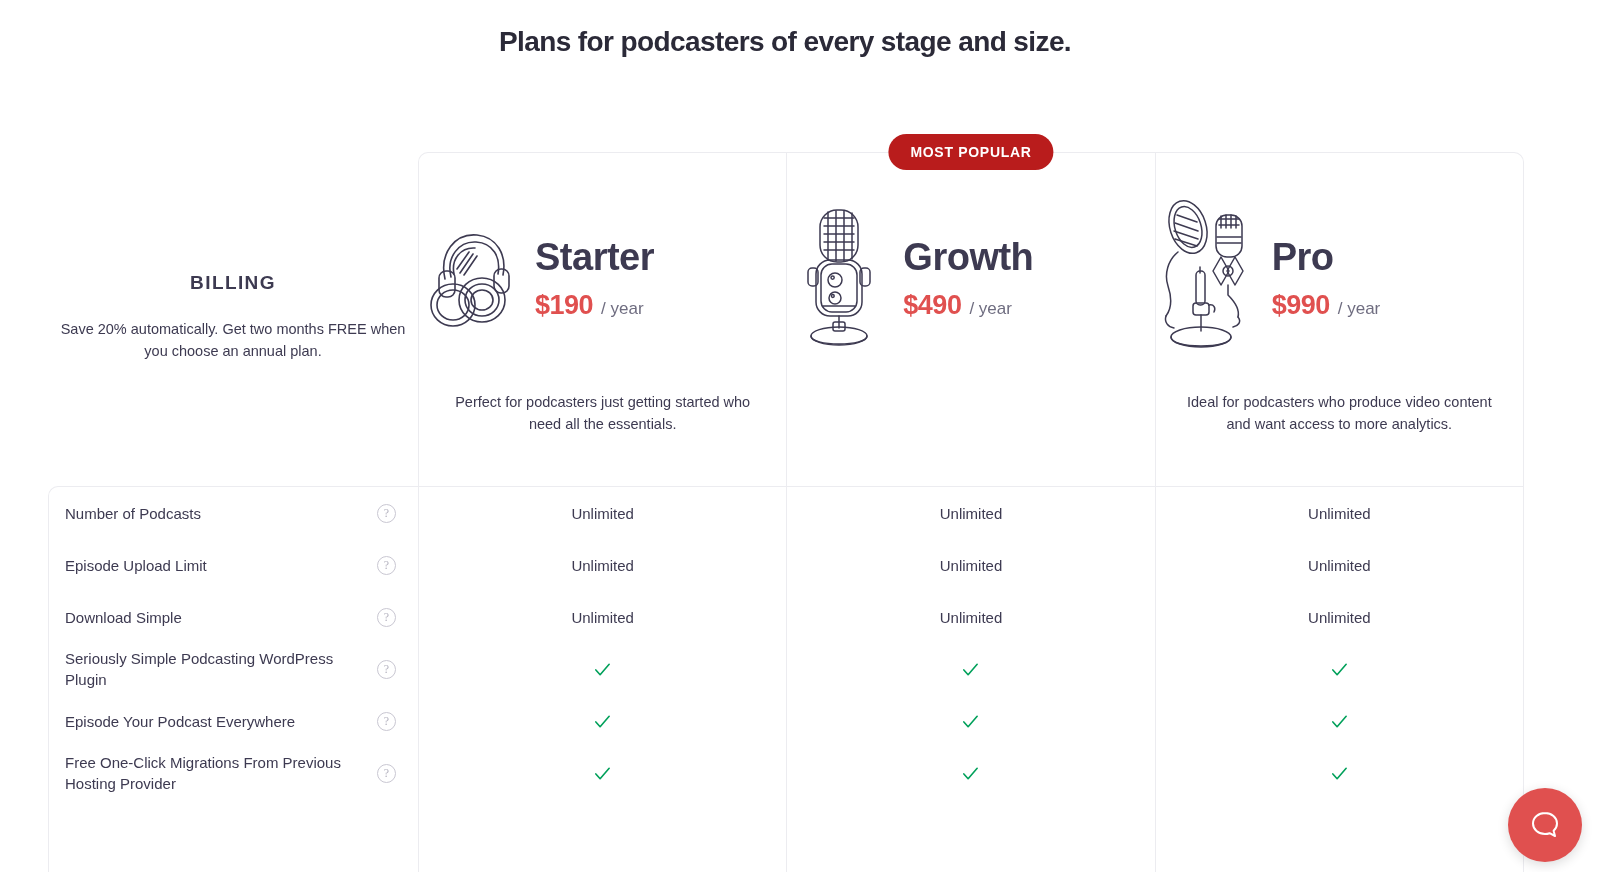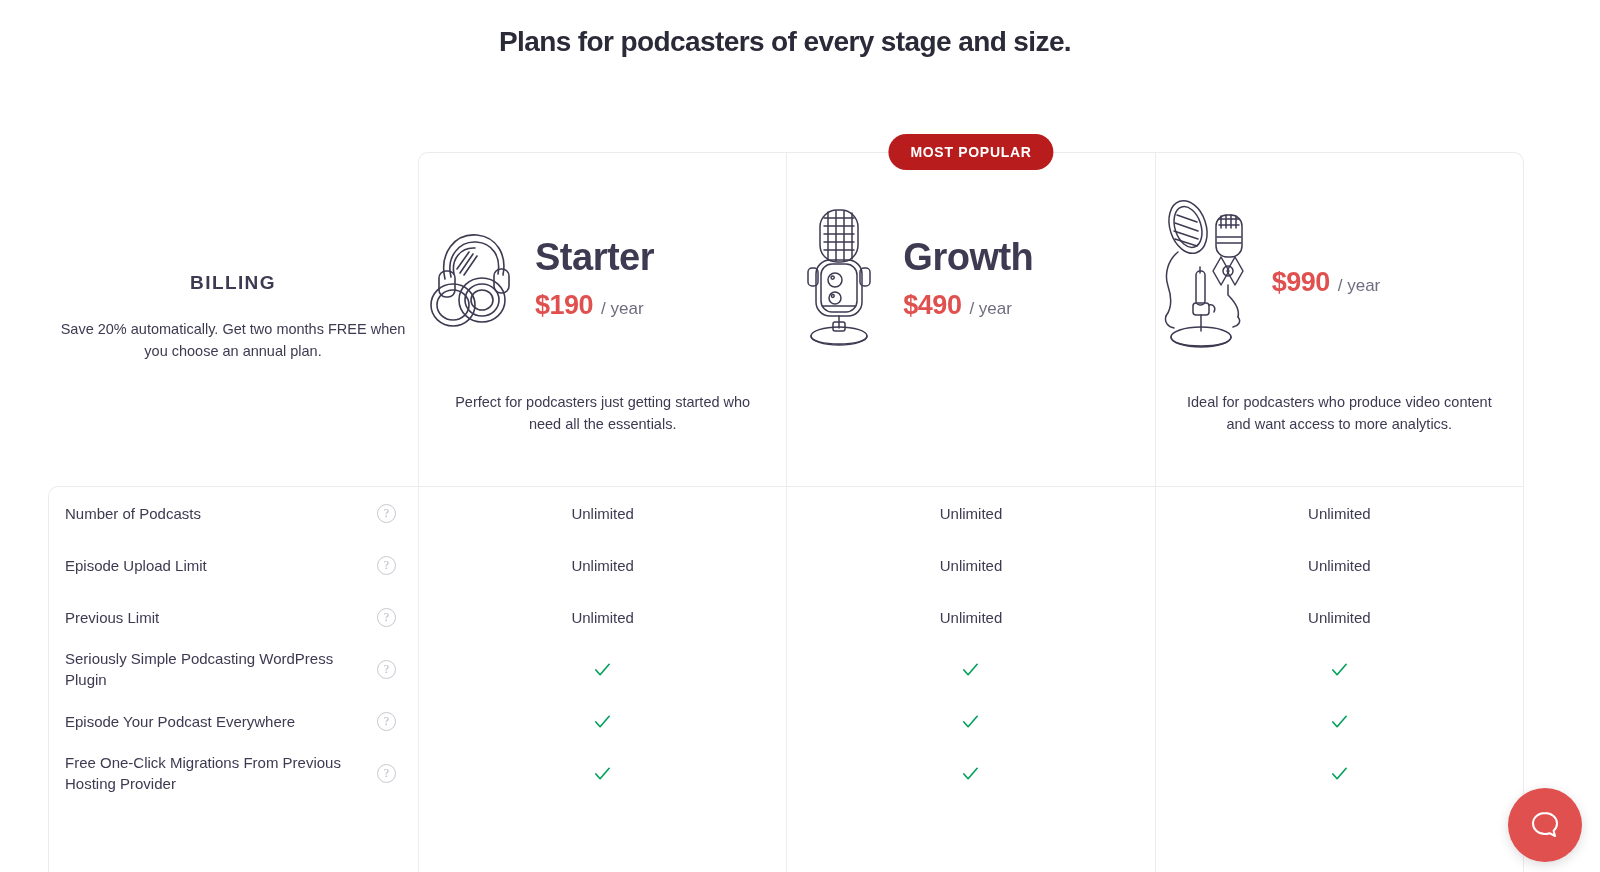--- a/index.html
+++ b/index.html
@@ -310,21 +310,21 @@
       <div class="features-panel">
         <div class="feat-row">
           <span class="feat-label">Number of Podcasts</span>
           <span class="help-icon">?</span>
         </div>
         <div class="feat-row">
           <span class="feat-label">Episode Upload Limit</span>
           <span class="help-icon">?</span>
         </div>
         <div class="feat-row">
-          <span class="feat-label">Previous Limit</span>
+          <span class="feat-label">Download Simple</span>
           <span class="help-icon">?</span>
         </div>
         <div class="feat-row tall">
           <span class="feat-label">Seriously Simple Podcasting WordPress Plugin</span>
           <span class="help-icon">?</span>
         </div>
         <div class="feat-row">
           <span class="feat-label">Episode Your Podcast Everywhere</span>
           <span class="help-icon">?</span>
         </div>
@@ -466,20 +466,21 @@
                 <rect x="40" y="74" width="9" height="34" rx="4"></rect>
                 <path d="M44 70 v6"></path>
                 <rect x="37" y="106" width="16" height="12" rx="3"></rect>
                 <path d="M53 108 c5 -1 7 3 5 7"></path>
                 <path d="M45 118 v16"></path>
                 <ellipse cx="45" cy="140" rx="30" ry="10"></ellipse>
                 <path d="M15 140 c0 6 14 9 30 9 s30 -3 30 -9"></path>
               </svg>
             </div>
             <div class="plan-meta">
+              <div class="plan-name">Pro</div>
               <div class="plan-price-row">
                 <span class="plan-price">$990</span>
                 <span class="plan-period">/ year</span>
               </div>
             </div>
           </div>
           <div class="plan-desc">Ideal for podcasters who produce video content and want access to more analytics.</div>
         </div>
 
         <div class="value-rows">

